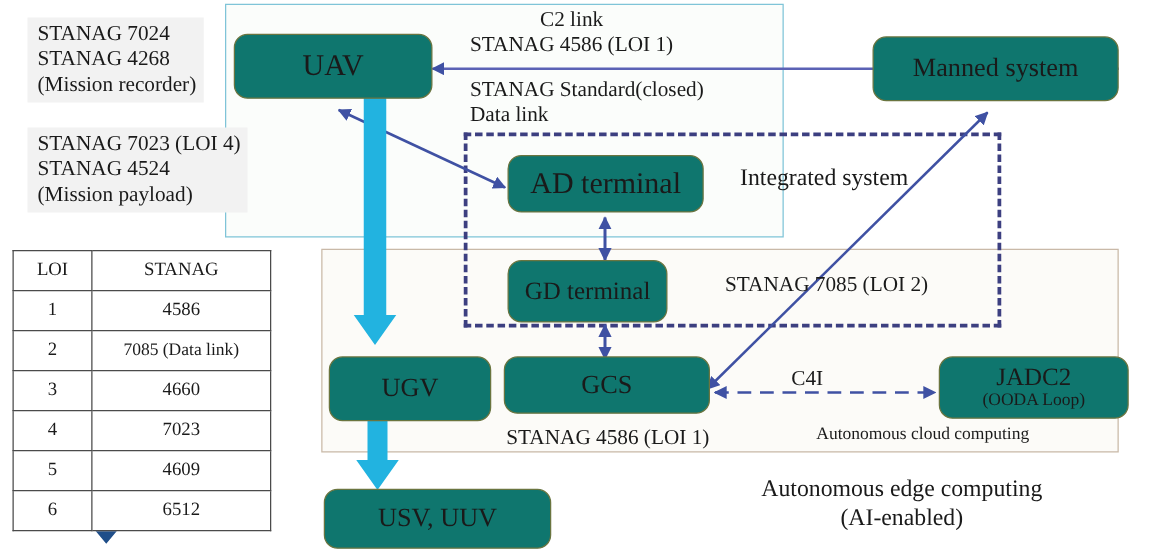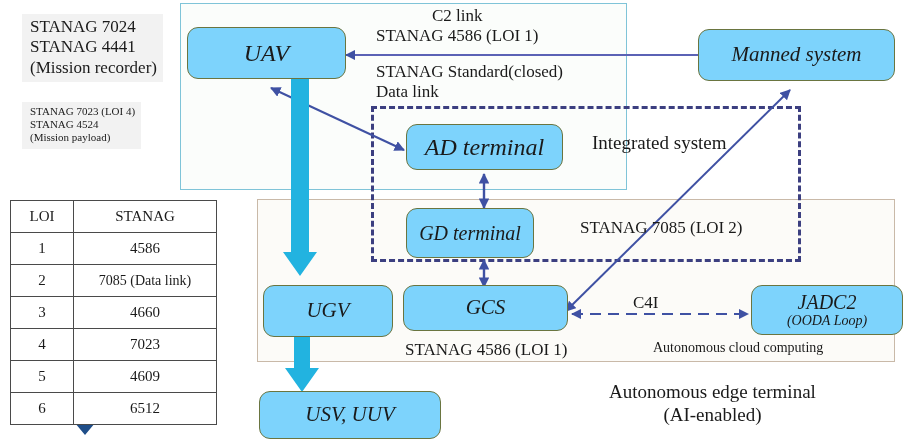--- a/index.html
+++ b/index.html
@@ -9,23 +9,23 @@
   svg#wires{position:absolute;left:0;top:0;width:919px;height:447px;pointer-events:none;}
 
   
   .region{position:absolute;box-sizing:border-box;}
   .region-integrated{border:1px solid #7fc4d8;background:#fbfdfb;}
   .region-edge{border:1px solid #c9b9a8;background:#fcfbf8;}
   .region-dashed{border:3px dashed #3c3f80;background:transparent;}
 
   
   .node{position:absolute;box-sizing:border-box;
-        border:1.6px solid #6a7540;border-radius:11px;background:#7dd3fc;
+        border:1.6px solid #6a7540;border-radius:11px;background:#0f766e;
         display:flex;align-items:center;justify-content:center;text-align:left;
-        line-height:1.12;font-style:italic;}
+        line-height:1.12;}
   .node .n1{display:block;}
   .node .n2{display:block;font-size:14px;}
 
   
   .lbl{position:absolute;white-space:pre;line-height:1.2;}
   .lbl-grey{background:#f2f2f2;padding:3px 6px 4px 8px;}
 
   
   .tbl{position:absolute;border-collapse:collapse;background:#ffffff;}
   .tbl td,.tbl th{border:1px solid #4a4a4a;text-align:center;font-weight:normal;
@@ -119,44 +119,44 @@
   <div class="node" style="left:259px;top:391px;width:182px;height:48px;font-size:21px;">
     <span class="n1">USV, UUV</span>
   </div>
 
   <div class="node" style="left:751px;top:285px;width:152px;height:50px;font-size:20px;flex-direction:column;">
     <span class="n1">JADC2</span>
     <span class="n2">(OODA Loop)</span>
   </div>
 
   <div class="lbl lbl-grey" style="left:22px;top:14px;font-size:17px;">STANAG 7024
-STANAG 4441
+STANAG 4268
 (Mission recorder)</div>
 
-  <div class="lbl lbl-grey" style="left:22px;top:102px;font-size:11px;">STANAG 7023 (LOI 4)
+  <div class="lbl lbl-grey" style="left:22px;top:102px;font-size:17px;">STANAG 7023 (LOI 4)
 STANAG 4524
 (Mission payload)</div>
 
   <div class="lbl" style="left:376px;top:6px;font-size:17px;text-align:center;">C2 link
 STANAG 4586 (LOI 1)</div>
 
   <div class="lbl" style="left:376px;top:62px;font-size:17px;">STANAG Standard(closed)
 Data link</div>
 
   <div class="lbl" style="left:592px;top:132px;font-size:19px;">Integrated system</div>
 
   <div class="lbl" style="left:580px;top:218px;font-size:17px;">STANAG 7085 (LOI 2)</div>
 
   <div class="lbl" style="left:405px;top:340px;font-size:17px;">STANAG 4586 (LOI 1)</div>
 
   <div class="lbl" style="left:633px;top:293px;font-size:17px;">C4I</div>
 
   <div class="lbl" style="left:653px;top:340px;font-size:14px;">Autonomous cloud computing</div>
 
-  <div class="lbl" style="left:609px;top:381px;font-size:19px;text-align:center;">Autonomous edge terminal
+  <div class="lbl" style="left:609px;top:381px;font-size:19px;text-align:center;">Autonomous edge computing
 (AI-enabled)</div>
 
   <table class="tbl" style="left:10px;top:200px;">
     <thead>
       <tr>
         <th class="c-loi">LOI</th>
         <th class="c-std">STANAG</th>
       </tr>
     </thead>
     <tbody>

